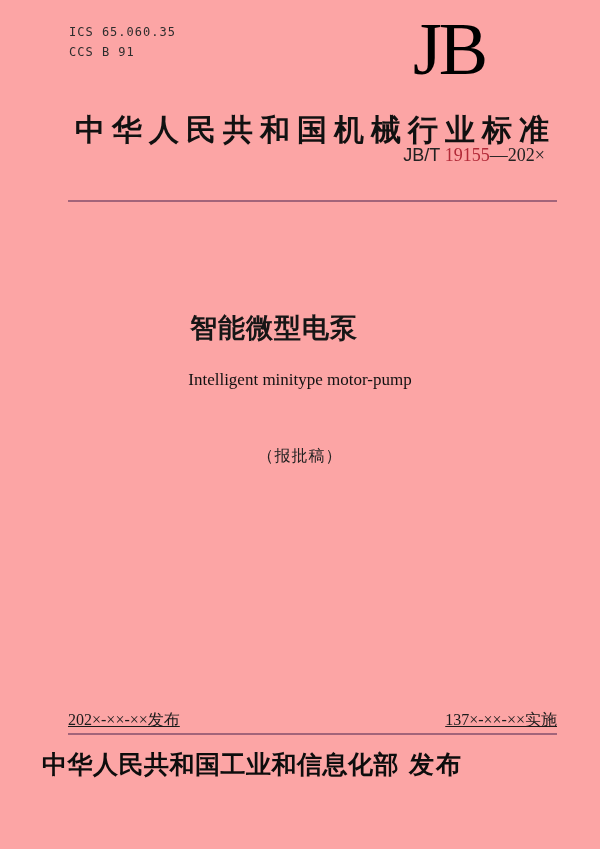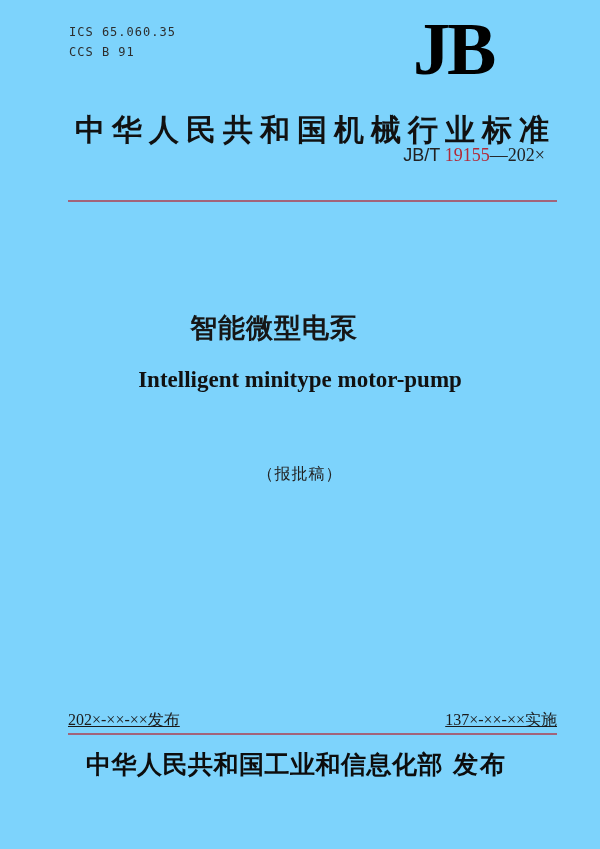--- a/index.html
+++ b/index.html
@@ -4,37 +4,37 @@
 <style>
   :root{
     --accent-red:#a2647a;
     --number-red:#b22a38;
     --text-black:#1f1f1f;
   }
   html,body{margin:0;padding:0;background:#ffffff;}
   .page{
     position:relative;
     width:600px;height:849px;
-    background:#7dd3fc;
+    background:#fca5a5;
     overflow:hidden;
     font-family:"Liberation Serif", serif;
     color:var(--text-black);
   }
   
   .ics-block{
     position:absolute;left:69px;top:22px;
     font-family:"DejaVu Sans Mono", monospace;
     font-size:12px;line-height:20px;letter-spacing:1px;
     color:#2d2d2d;
   }
   
   .jb-logo{
     position:absolute;left:413px;top:12px;
     font-family:"Liberation Serif", serif;
-    font-weight:bold;font-size:74px;line-height:1;
+    font-weight:normal;font-size:74px;line-height:1;
     letter-spacing:-3px;color:#000;
   }
   
   .standard-title{
     position:absolute;left:66px;top:113px;width:492px;
     text-align:center;
     font-family:"Liberation Sans", sans-serif;
     font-weight:bold;font-size:30px;line-height:34px;
     letter-spacing:7px;text-indent:7px;
     white-space:nowrap;color:#111;
@@ -59,48 +59,46 @@
     position:absolute;left:0;top:312px;width:548px;
     text-align:center;
     font-family:"Liberation Sans", sans-serif;
     font-weight:600;font-size:27px;line-height:32px;
     letter-spacing:1px;color:#161616;
   }
   .title-en{
     position:absolute;left:0;top:369px;width:600px;
     text-align:center;
     font-family:"Liberation Serif", serif;
-    font-weight:bold;font-size:23px;line-height:22px;
+    font-weight:normal;font-size:17px;line-height:22px;
     color:#111;
   }
   .draft-note{
     position:absolute;left:0;top:446px;width:600px;
     text-align:center;
     font-family:"Liberation Serif", serif;
     font-size:16px;line-height:20px;letter-spacing:1px;
     color:#222;
-    margin-top:18px;
   }
   
   .dates-row{
     position:absolute;left:68px;top:709px;width:489px;
     display:flex;justify-content:space-between;
     font-family:"Liberation Serif", serif;
     font-size:16px;line-height:22px;color:#1b1b1b;
     white-space:nowrap;
     text-decoration:underline;
   }
   
   .issuer-line{
     position:absolute;left:0;top:748px;width:505px;
     text-align:center;white-space:nowrap;
     font-family:"Liberation Serif", serif;
     font-weight:bold;font-size:25px;line-height:32px;
     color:#0d0d0d;
-    margin-left:44px;
   }
   .issuer-line .issuer{letter-spacing:0.5px;}
   .issuer-line .action{
     font-family:"Liberation Sans", sans-serif;
     margin-left:10px;letter-spacing:2px;
   }
 </style>
 </head>
 <body>
 

